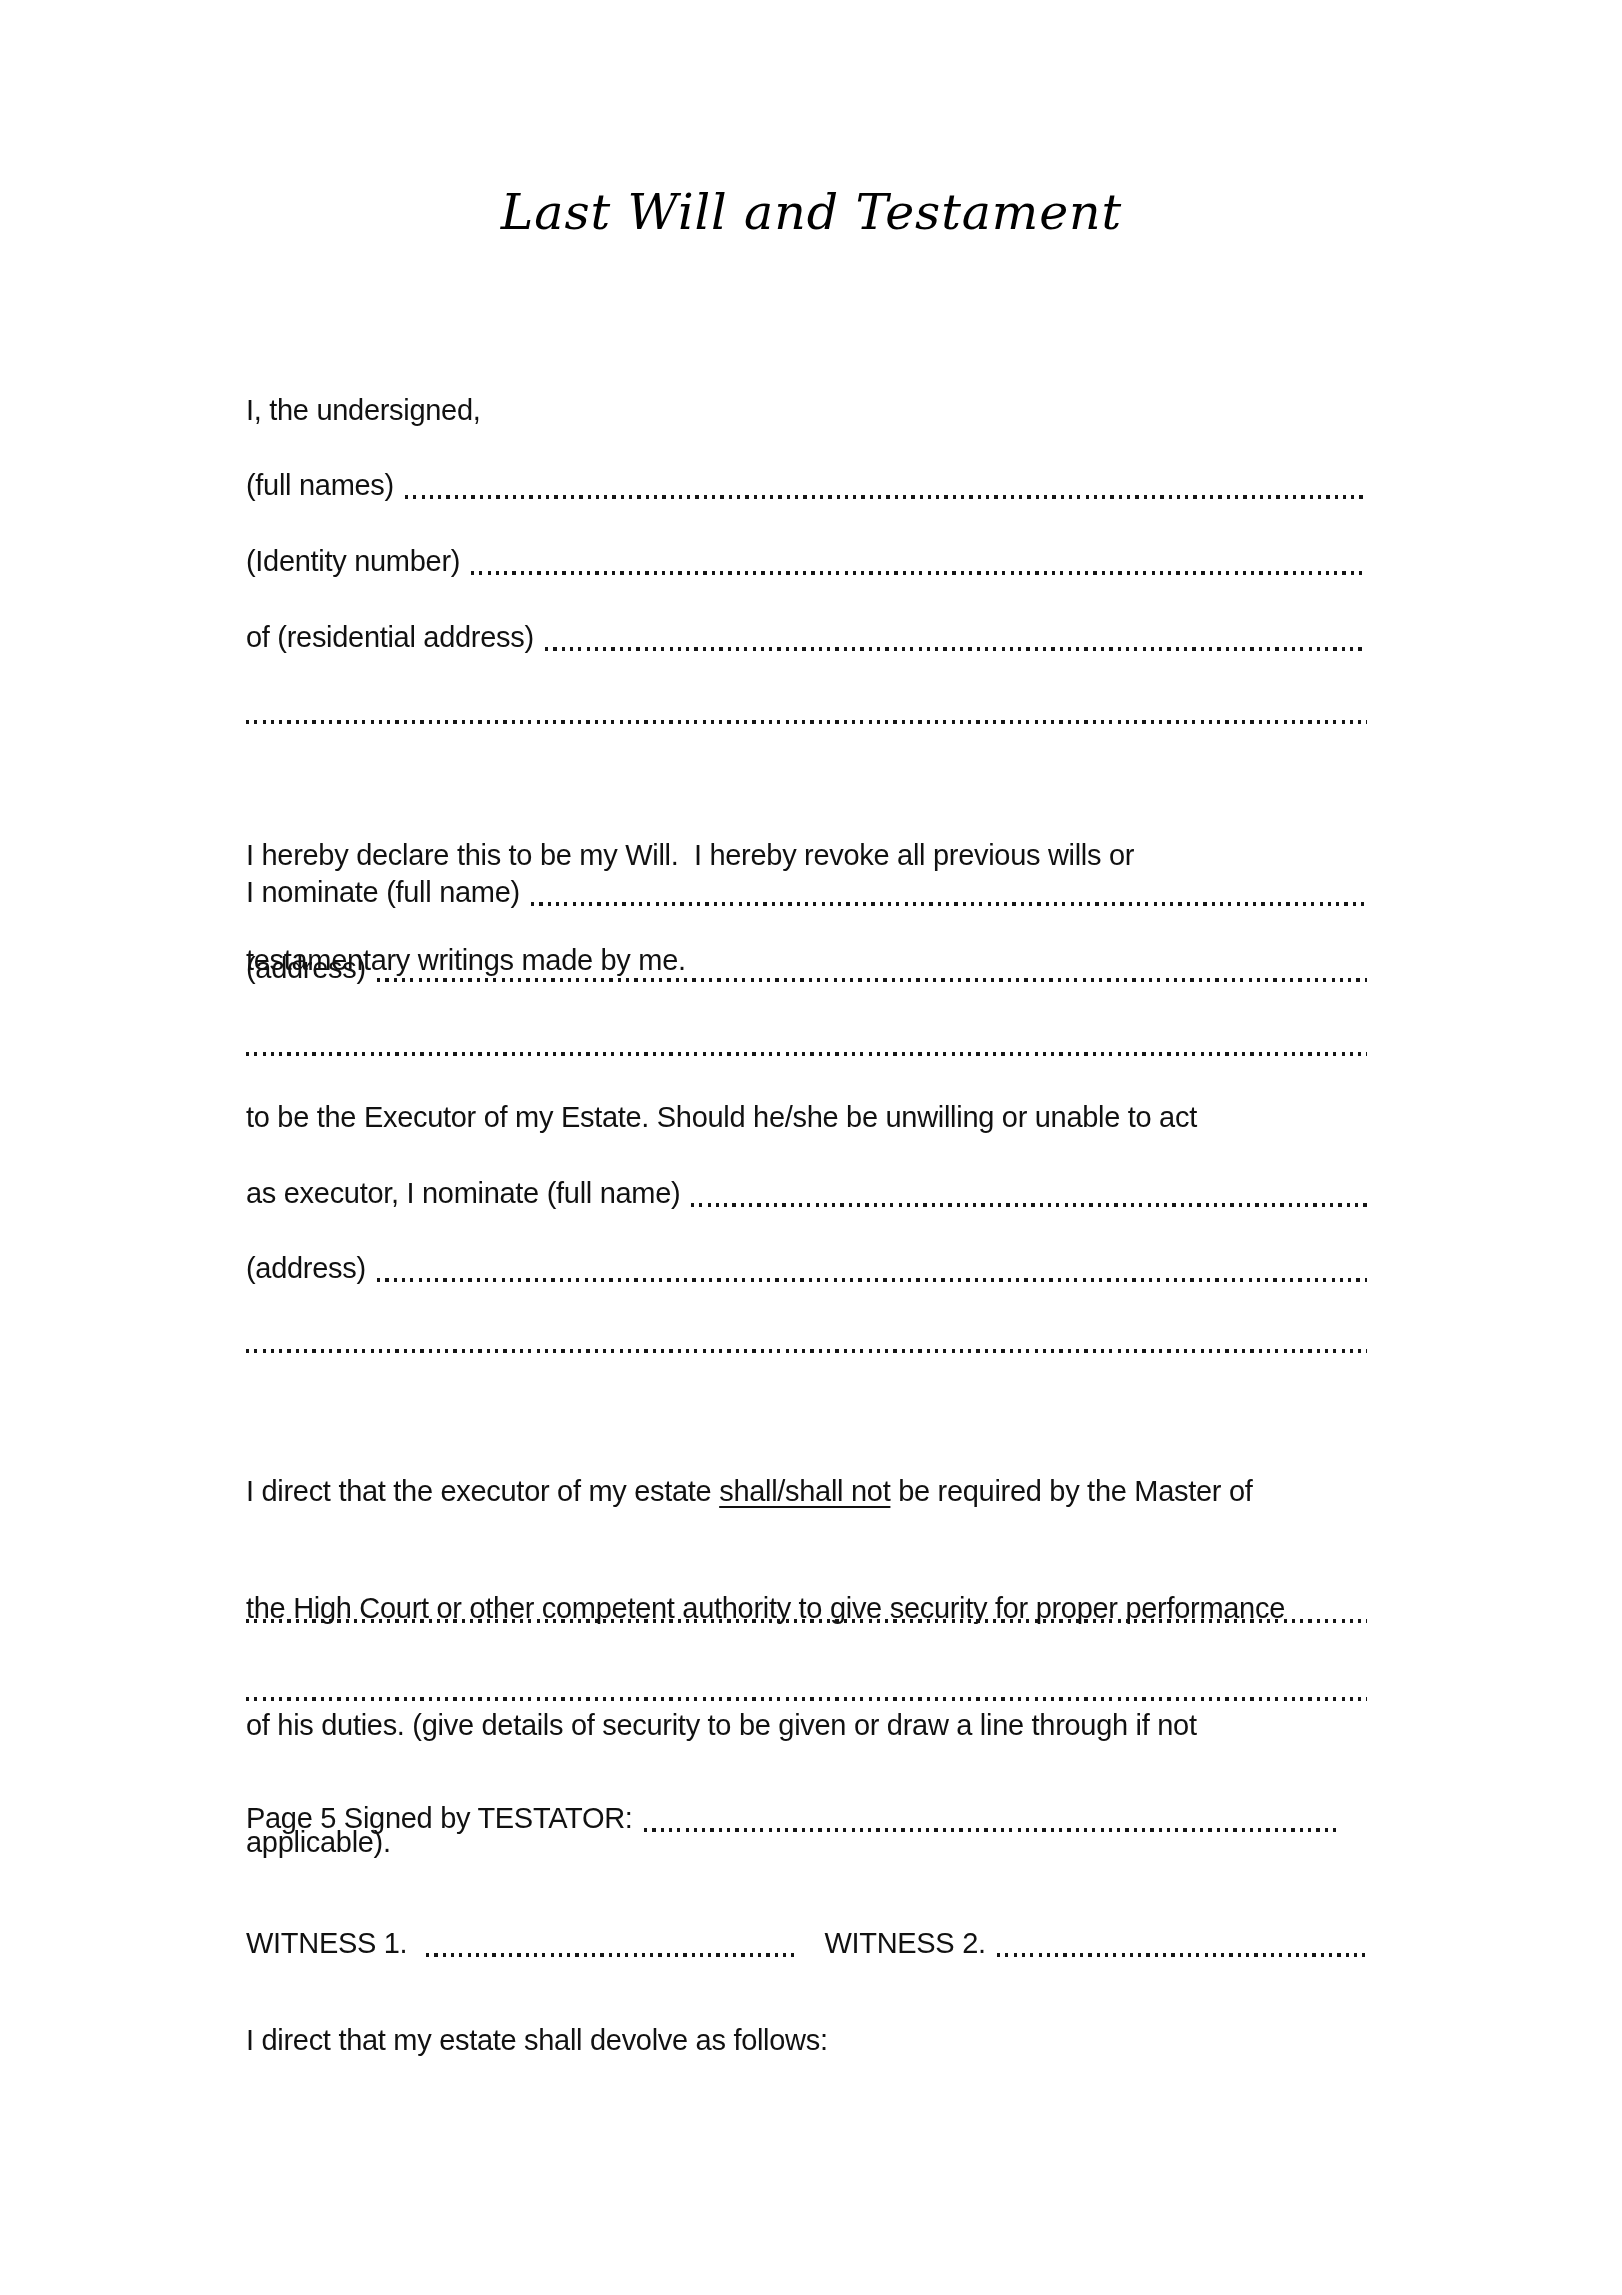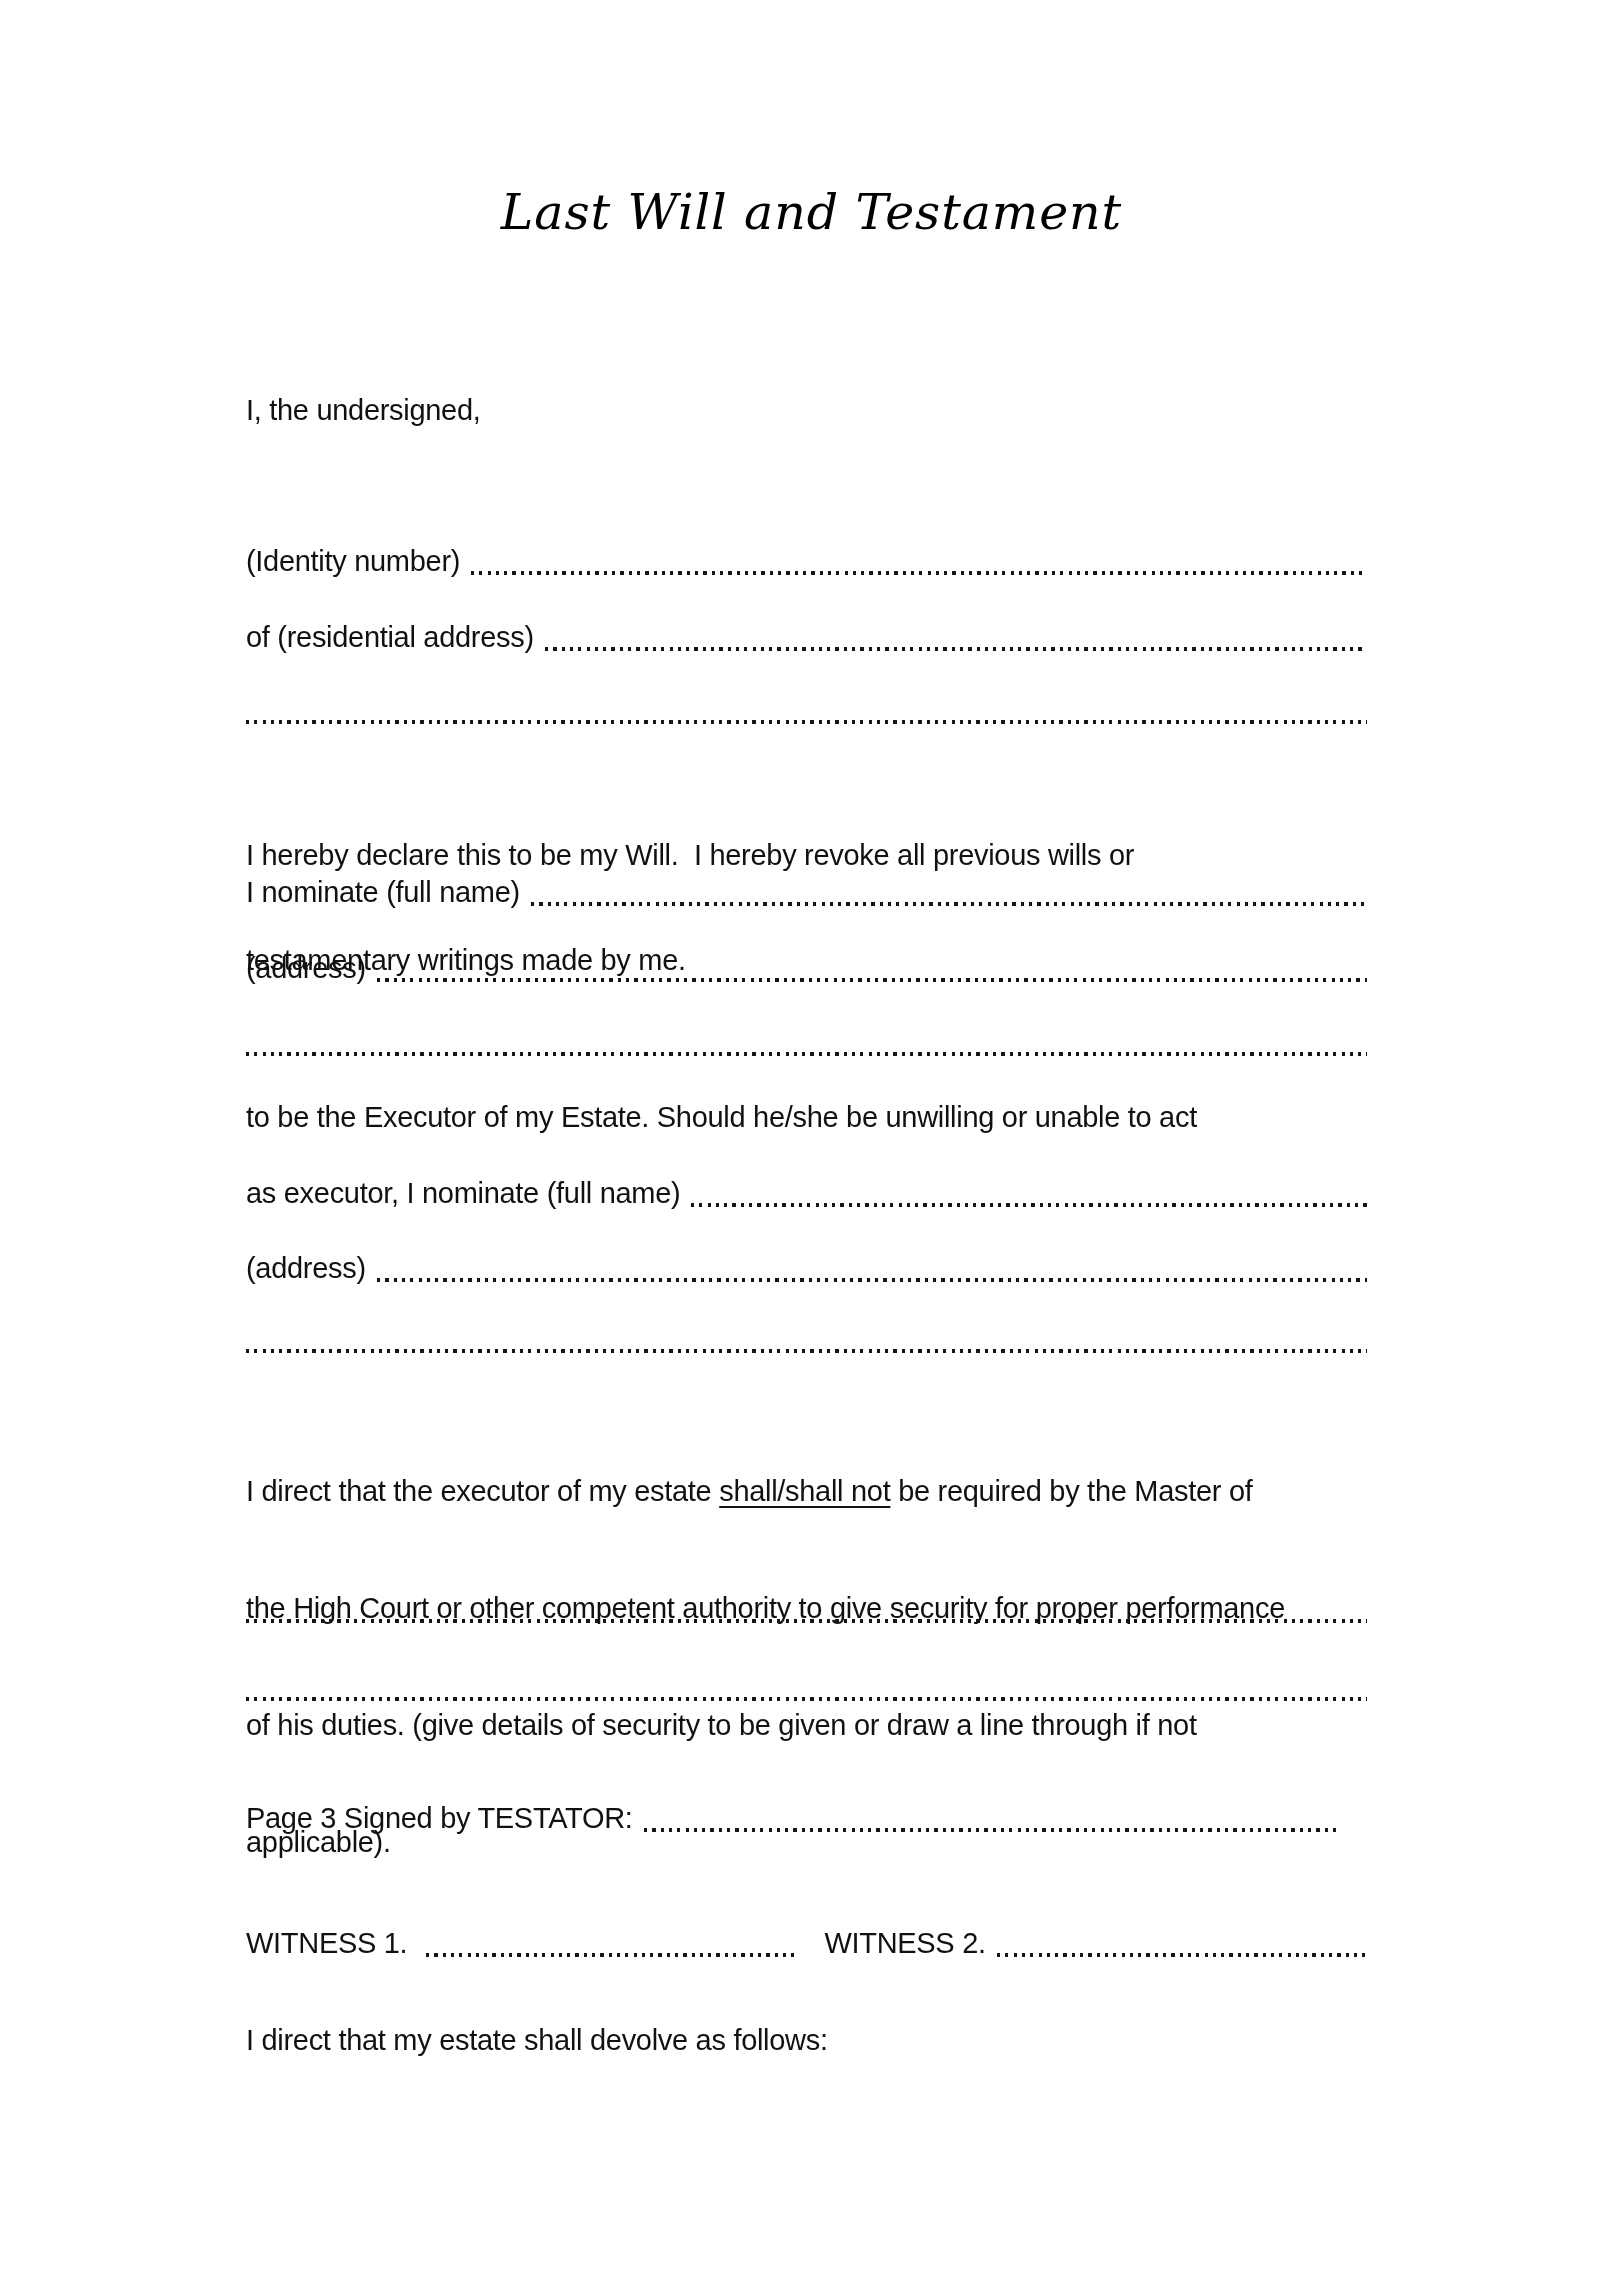--- a/index.html
+++ b/index.html
@@ -51,20 +51,24 @@
 <body>
 
 <div class="page">
 
   <div class="title">Last Will and Testament</div>
 
   <div class="row" style="top:392px">
     <span class="label">I, the undersigned,</span>
   </div>
 
+  <div class="row" style="top:467px">
+    <span class="label">(full names)</span>
+    <span class="dots"></span>
+  </div>
 
   <div class="row" style="top:543px">
     <span class="label">(Identity number)</span>
     <span class="dots"></span>
   </div>
 
   <div class="row" style="top:619px">
     <span class="label">of (residential address)</span>
     <span class="dots"></span>
   </div>
@@ -119,21 +123,21 @@
 
   <div class="row" style="top:1591px">
     <span class="dots dots-only"></span>
   </div>
 
   <div class="row" style="top:1669px">
     <span class="dots dots-only"></span>
   </div>
 
   <div class="row" style="top:1800px">
-    <span class="label">Page 3 Signed by TESTATOR:</span>
+    <span class="label">Page 5 Signed by TESTATOR:</span>
     <span class="dots" style="margin-right:26px"></span>
   </div>
 
   <div class="row" style="top:1925px">
     <span class="label">WITNESS 1. </span>
     <span class="dots wgap"></span>
     <span class="label">WITNESS 2.</span>
     <span class="dots"></span>
   </div>
 

